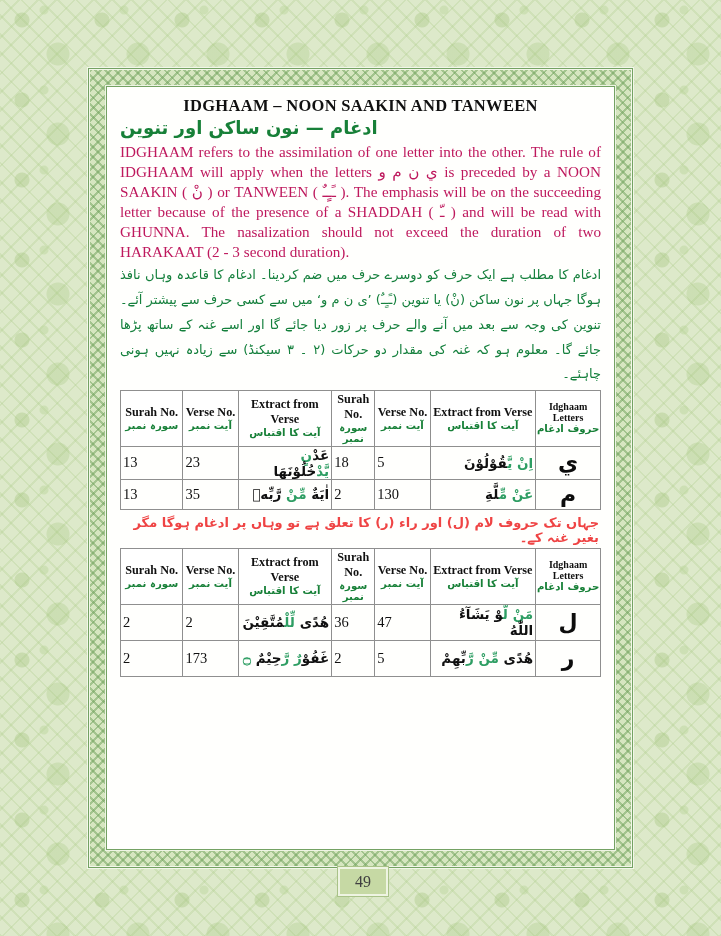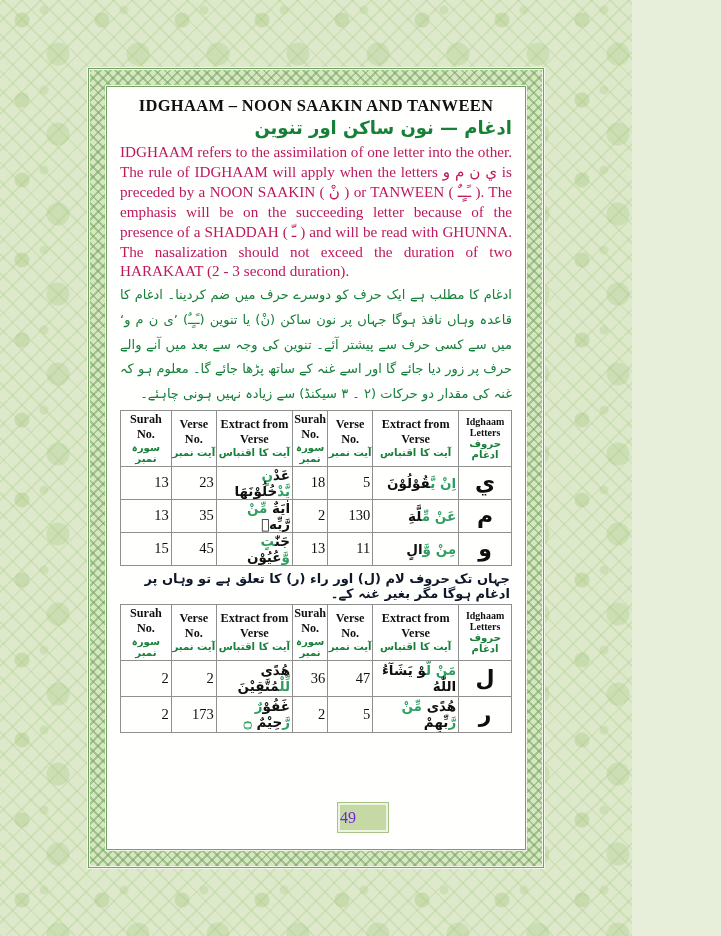--- a/index.html
+++ b/index.html
@@ -1,60 +1,60 @@
 <!DOCTYPE html>
 <html><head>
 <meta charset="utf-8">
 <style>
   html,body{margin:0;padding:0;background:#e7efdb;}
-  .page{position:relative;width:632px;height:936px;overflow:hidden;
+  .page{position:relative;width:721px;height:936px;overflow:hidden;
     background-color:#dde9ca;
     background-image:
       radial-gradient(circle at 22px 20px, rgba(166,198,129,.38) 0 7px, rgba(166,198,129,0) 8px),
       radial-gradient(circle at 58px 54px, rgba(166,198,129,.30) 0 11px, rgba(166,198,129,0) 12px),
       radial-gradient(circle at 44px 10px, rgba(186,212,154,.45) 0 4px, rgba(186,212,154,0) 5px),
       repeating-linear-gradient(45deg, rgba(173,204,138,.28) 0 2px, rgba(173,204,138,0) 2px 13px),
       repeating-linear-gradient(-45deg, rgba(173,204,138,.28) 0 2px, rgba(173,204,138,0) 2px 13px);
     background-size:80px 80px,80px 80px,80px 80px,auto,auto;
     font-family:"Liberation Serif", serif;}
   .frame{position:absolute;left:88px;top:68px;right:88px;bottom:68px;
     border:1px solid #74a263;
     box-shadow:inset 0 0 0 1px #f2f7e9, 0 0 0 1px #f2f7e9;
     background:
       repeating-linear-gradient(45deg, rgba(112,162,92,.50) 0 2px, rgba(112,162,92,0) 2px 7px),
       repeating-linear-gradient(-45deg, rgba(112,162,92,.50) 0 2px, rgba(112,162,92,0) 2px 7px),
       linear-gradient(#d6e6c0,#d6e6c0);
     padding:17px;box-sizing:border-box;}
   .content{background:#fffffd;border:1px solid #74a263;box-shadow:0 0 0 1px #eef4e4;
     height:100%;box-sizing:border-box;padding:7px 13px 0;overflow:hidden;position:relative;}
   .title{text-align:center;font-weight:bold;font-size:16.5px;letter-spacing:.3px;color:#101010;margin:2px 0 1px;}
-  .subtitle{direction:rtl;text-align:right;font-family:"DejaVu Sans",sans-serif;font-weight:bold;
+  .subtitle{direction:rtl;text-align:left;font-family:"DejaVu Sans",sans-serif;font-weight:bold;
     font-size:18px;color:#178038;margin:1px 0 4px;}
   .para{font-size:15.2px;line-height:1.31;text-align:justify;color:#be185d;margin:2px 0 2px;}
   .urdu-block{direction:rtl;font-family:"DejaVu Sans",sans-serif;font-size:13px;line-height:1.9;
     text-align:justify;color:#15803d;margin:2px 0 3px;font-weight:500;}
   .urdu-line{direction:rtl;font-family:"DejaVu Sans",sans-serif;font-size:13px;text-align:right;
-    color:#0f172a;margin:1px 2px 3px 0;font-weight:600;}
+    color:#ef4444;margin:1px 2px 3px 0;font-weight:600;}
   table{width:100%;border-collapse:collapse;table-layout:fixed;margin:3px 0 5px;}
   th,td{border:1px solid #8f8f8f;padding:0 2px;overflow:hidden;}
   th{padding:1px 0 2px;vertical-align:middle;background:#fff;}
   col.c1{width:13%}col.c2{width:11.5%}col.c3{width:19.5%}col.c4{width:9%}
   col.c5{width:11.5%}col.c6{width:22%}col.c7{width:13.5%}
   .hen{font-family:"Liberation Serif",serif;font-size:12.2px;color:#101010;text-align:center;}
   .hur{direction:rtl;font-family:"DejaVu Sans",sans-serif;font-size:10.2px;color:#178038;text-align:center;}
   th.small .hen{font-size:10px;}
-  td.num{text-align:right;font-family:"Liberation Serif",serif;font-size:14.5px;color:#101010;height:29px;}
+  td.num{text-align:left;font-family:"Liberation Serif",serif;font-size:14.5px;color:#101010;height:29px;}
   td.ext{direction:rtl;font-family:"DejaVu Sans",sans-serif;font-weight:bold;
     font-size:13.5px;color:#101010;}
   td.ext .g{color:#2e9e63;}
   td.ltr{text-align:center;font-family:"DejaVu Sans",sans-serif;font-weight:bold;font-size:22px;color:#0d0d0d;}
   table.tall td.num, table.tall td.ext, table.tall td.ltr{height:35px;}
-  .badge{position:absolute;left:338px;top:803px;width:46px;height:25px;background:#c6d9a4;
-    border:2px solid #eef4e2;box-shadow:0 0 0 1px #a9c288;display:flex;align-items:center;
-    font-family:"Liberation Serif",serif;font-size:16px;color:#6d28d9;}
+  .badge{position:absolute;left:338px;top:867px;width:46px;height:25px;background:#c6d9a4;
+    border:2px solid #eef4e2;box-shadow:0 0 0 1px #a9c288;display:flex;align-items:center;justify-content:center;
+    font-family:"Liberation Serif",serif;font-size:16px;color:#404040;}
 </style>
 </head>
 <body>
 
 <div class="page">
   <div class="frame">
     <div class="content">
 
       <div class="title">IDGHAAM – NOON SAAKIN AND TANWEEN</div>
       <div class="subtitle">ادغام — نون ساکن اور تنوین</div>
@@ -116,29 +116,20 @@
             </tr>
             <tr>
               <td class="num">13</td>
               <td class="num">35</td>
               <td class="ext" dir="rtl"><span>اٰيَةٌ </span><span class="g">مِّنْ</span><span> رَّبِّهٖ</span></td>
               <td class="num">2</td>
               <td class="num">130</td>
               <td class="ext" dir="rtl"><span class="g">عَنْ مِّ</span><span>لَّةِ</span></td>
               <td class="ltr">م</td>
             </tr>
-            <tr>
-              <td class="num">15</td>
-              <td class="num">45</td>
-              <td class="ext" dir="rtl"><span>جَنّٰ</span><span class="g">تٍ وَّ</span><span>عُيُوْنٍ</span></td>
-              <td class="num">13</td>
-              <td class="num">11</td>
-              <td class="ext" dir="rtl"><span class="g">مِنْ وَّ</span><span>الٍ</span></td>
-              <td class="ltr">و</td>
-            </tr>
           </tbody>
       </table>
 
       <div class="urdu-line">جہاں تک حروف لام (ل) اور راء (ر) کا تعلق ہے تو وہاں پر ادغام ہوگا مگر بغیر غنہ کے۔</div>
 
       <table class="t2 tall">
         <colgroup>
             <col class="c1">
             <col class="c2">
             <col class="c3">

